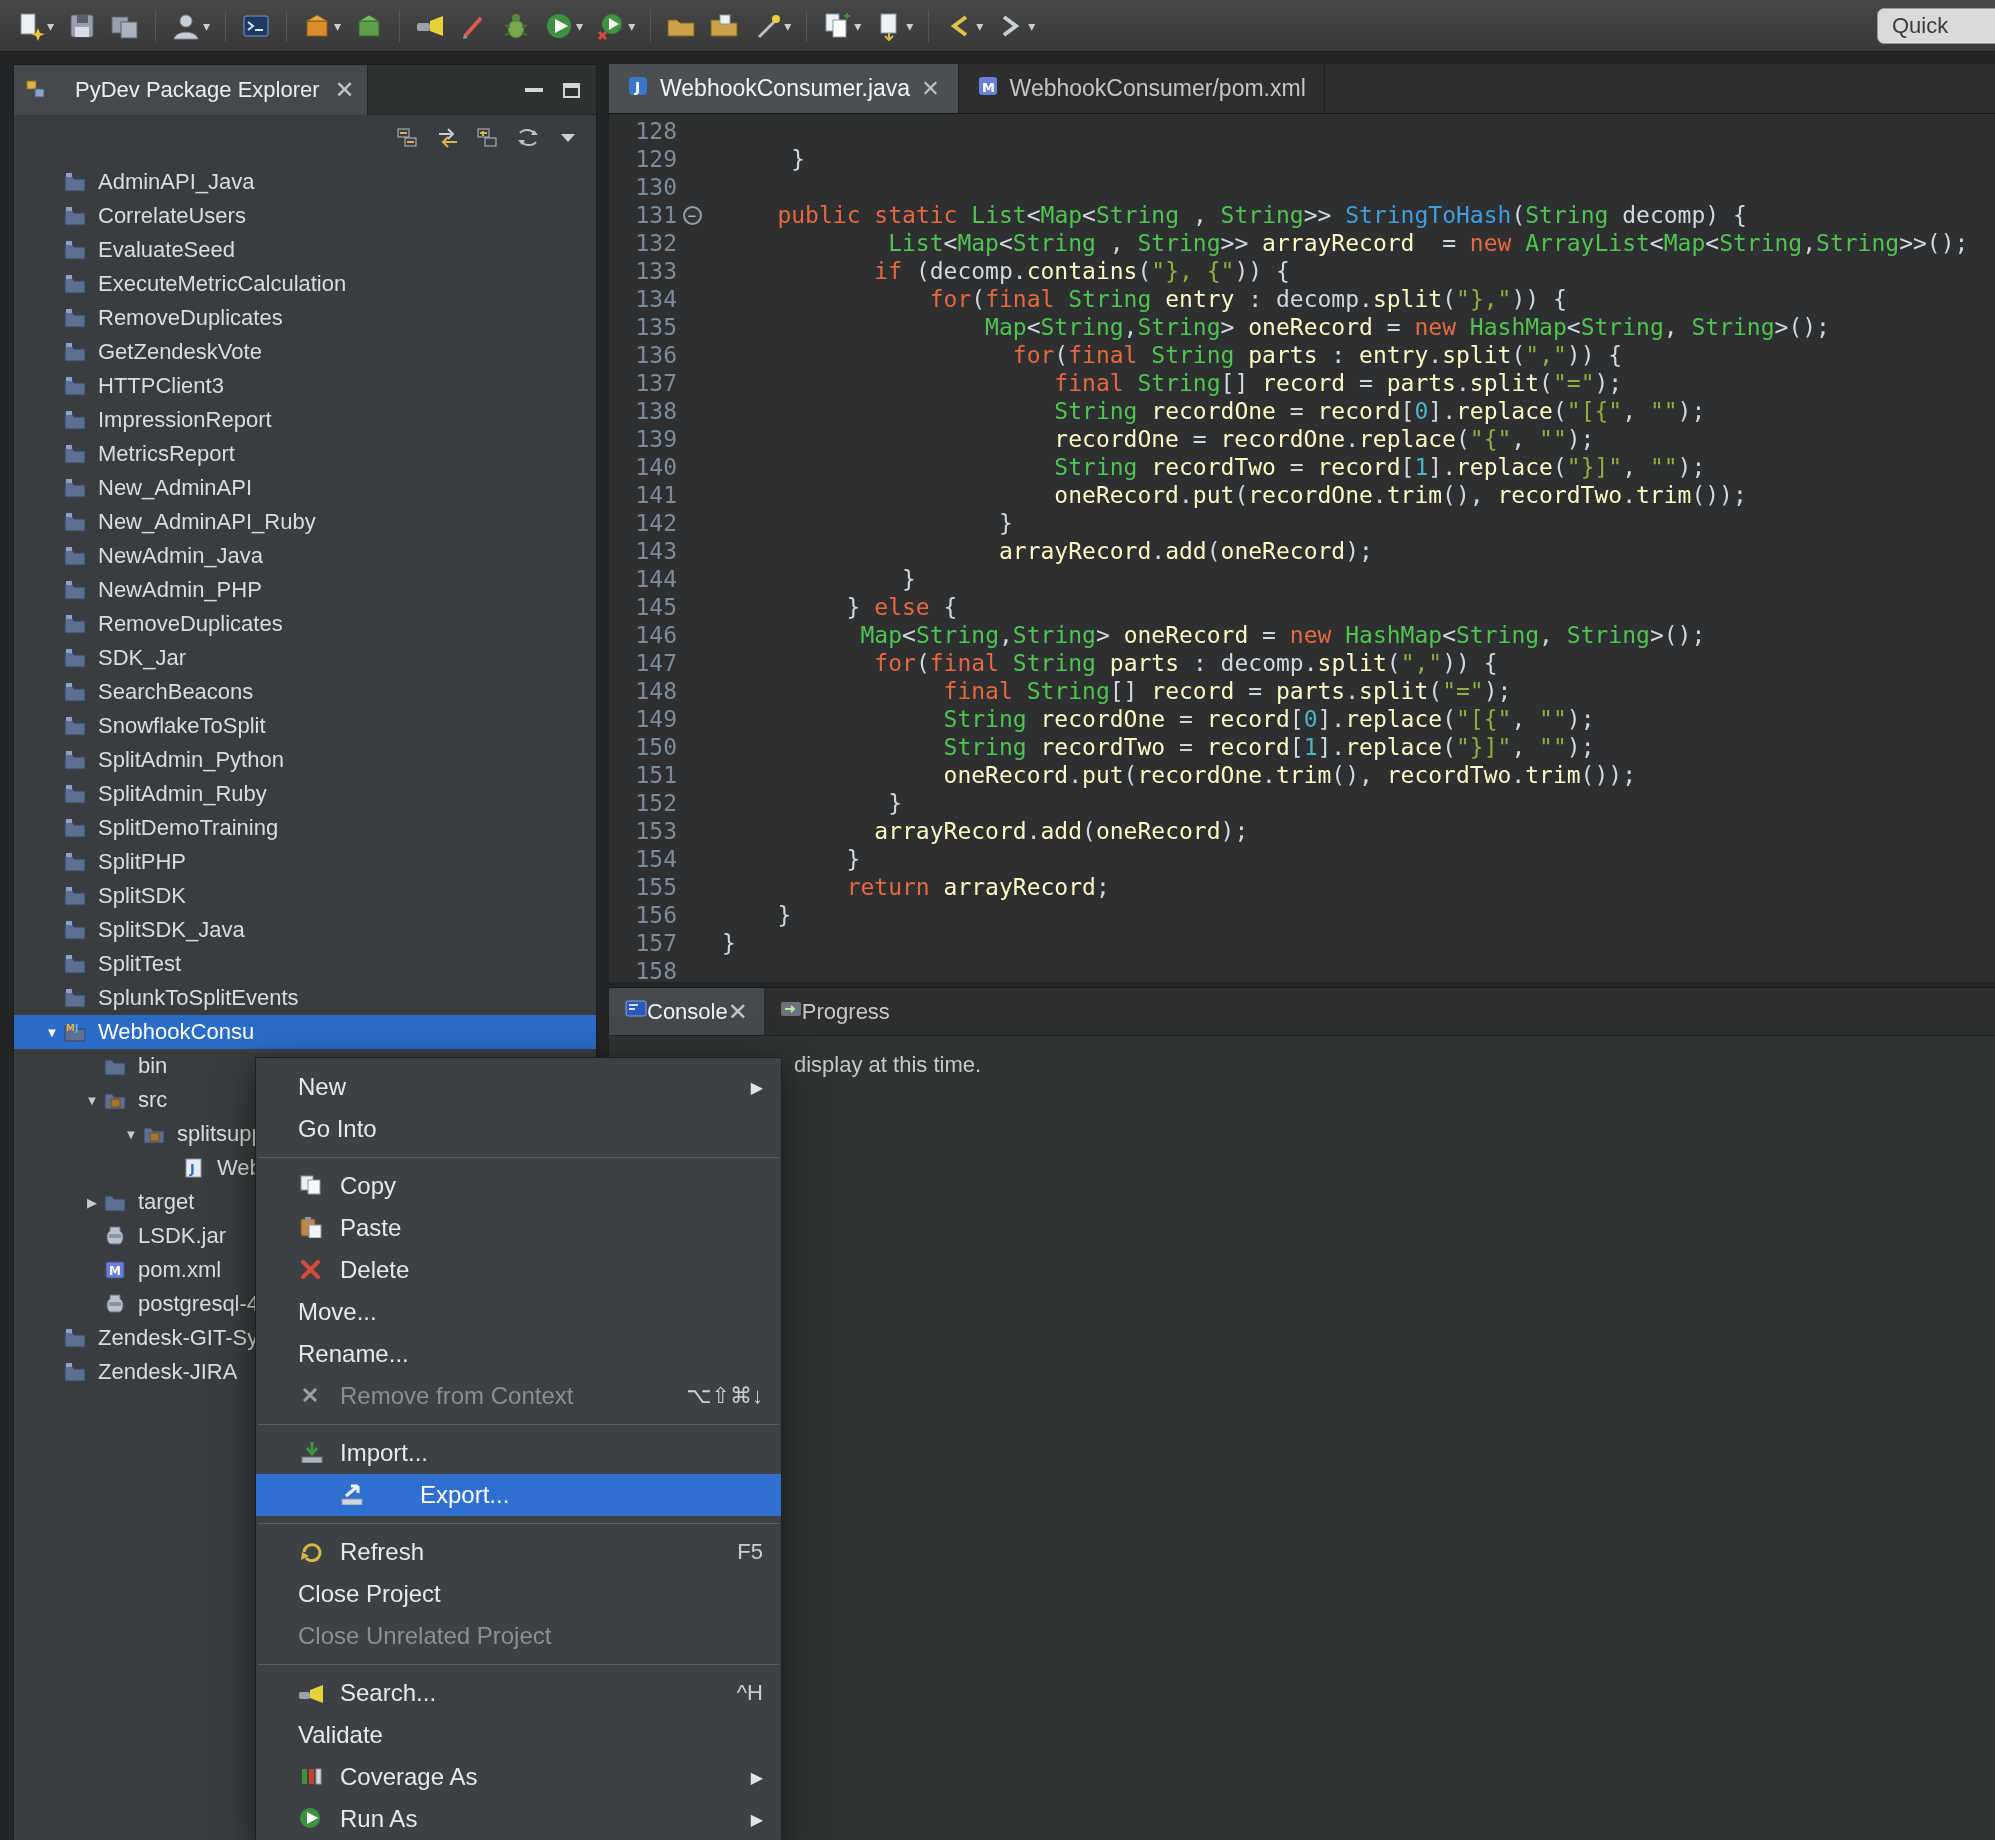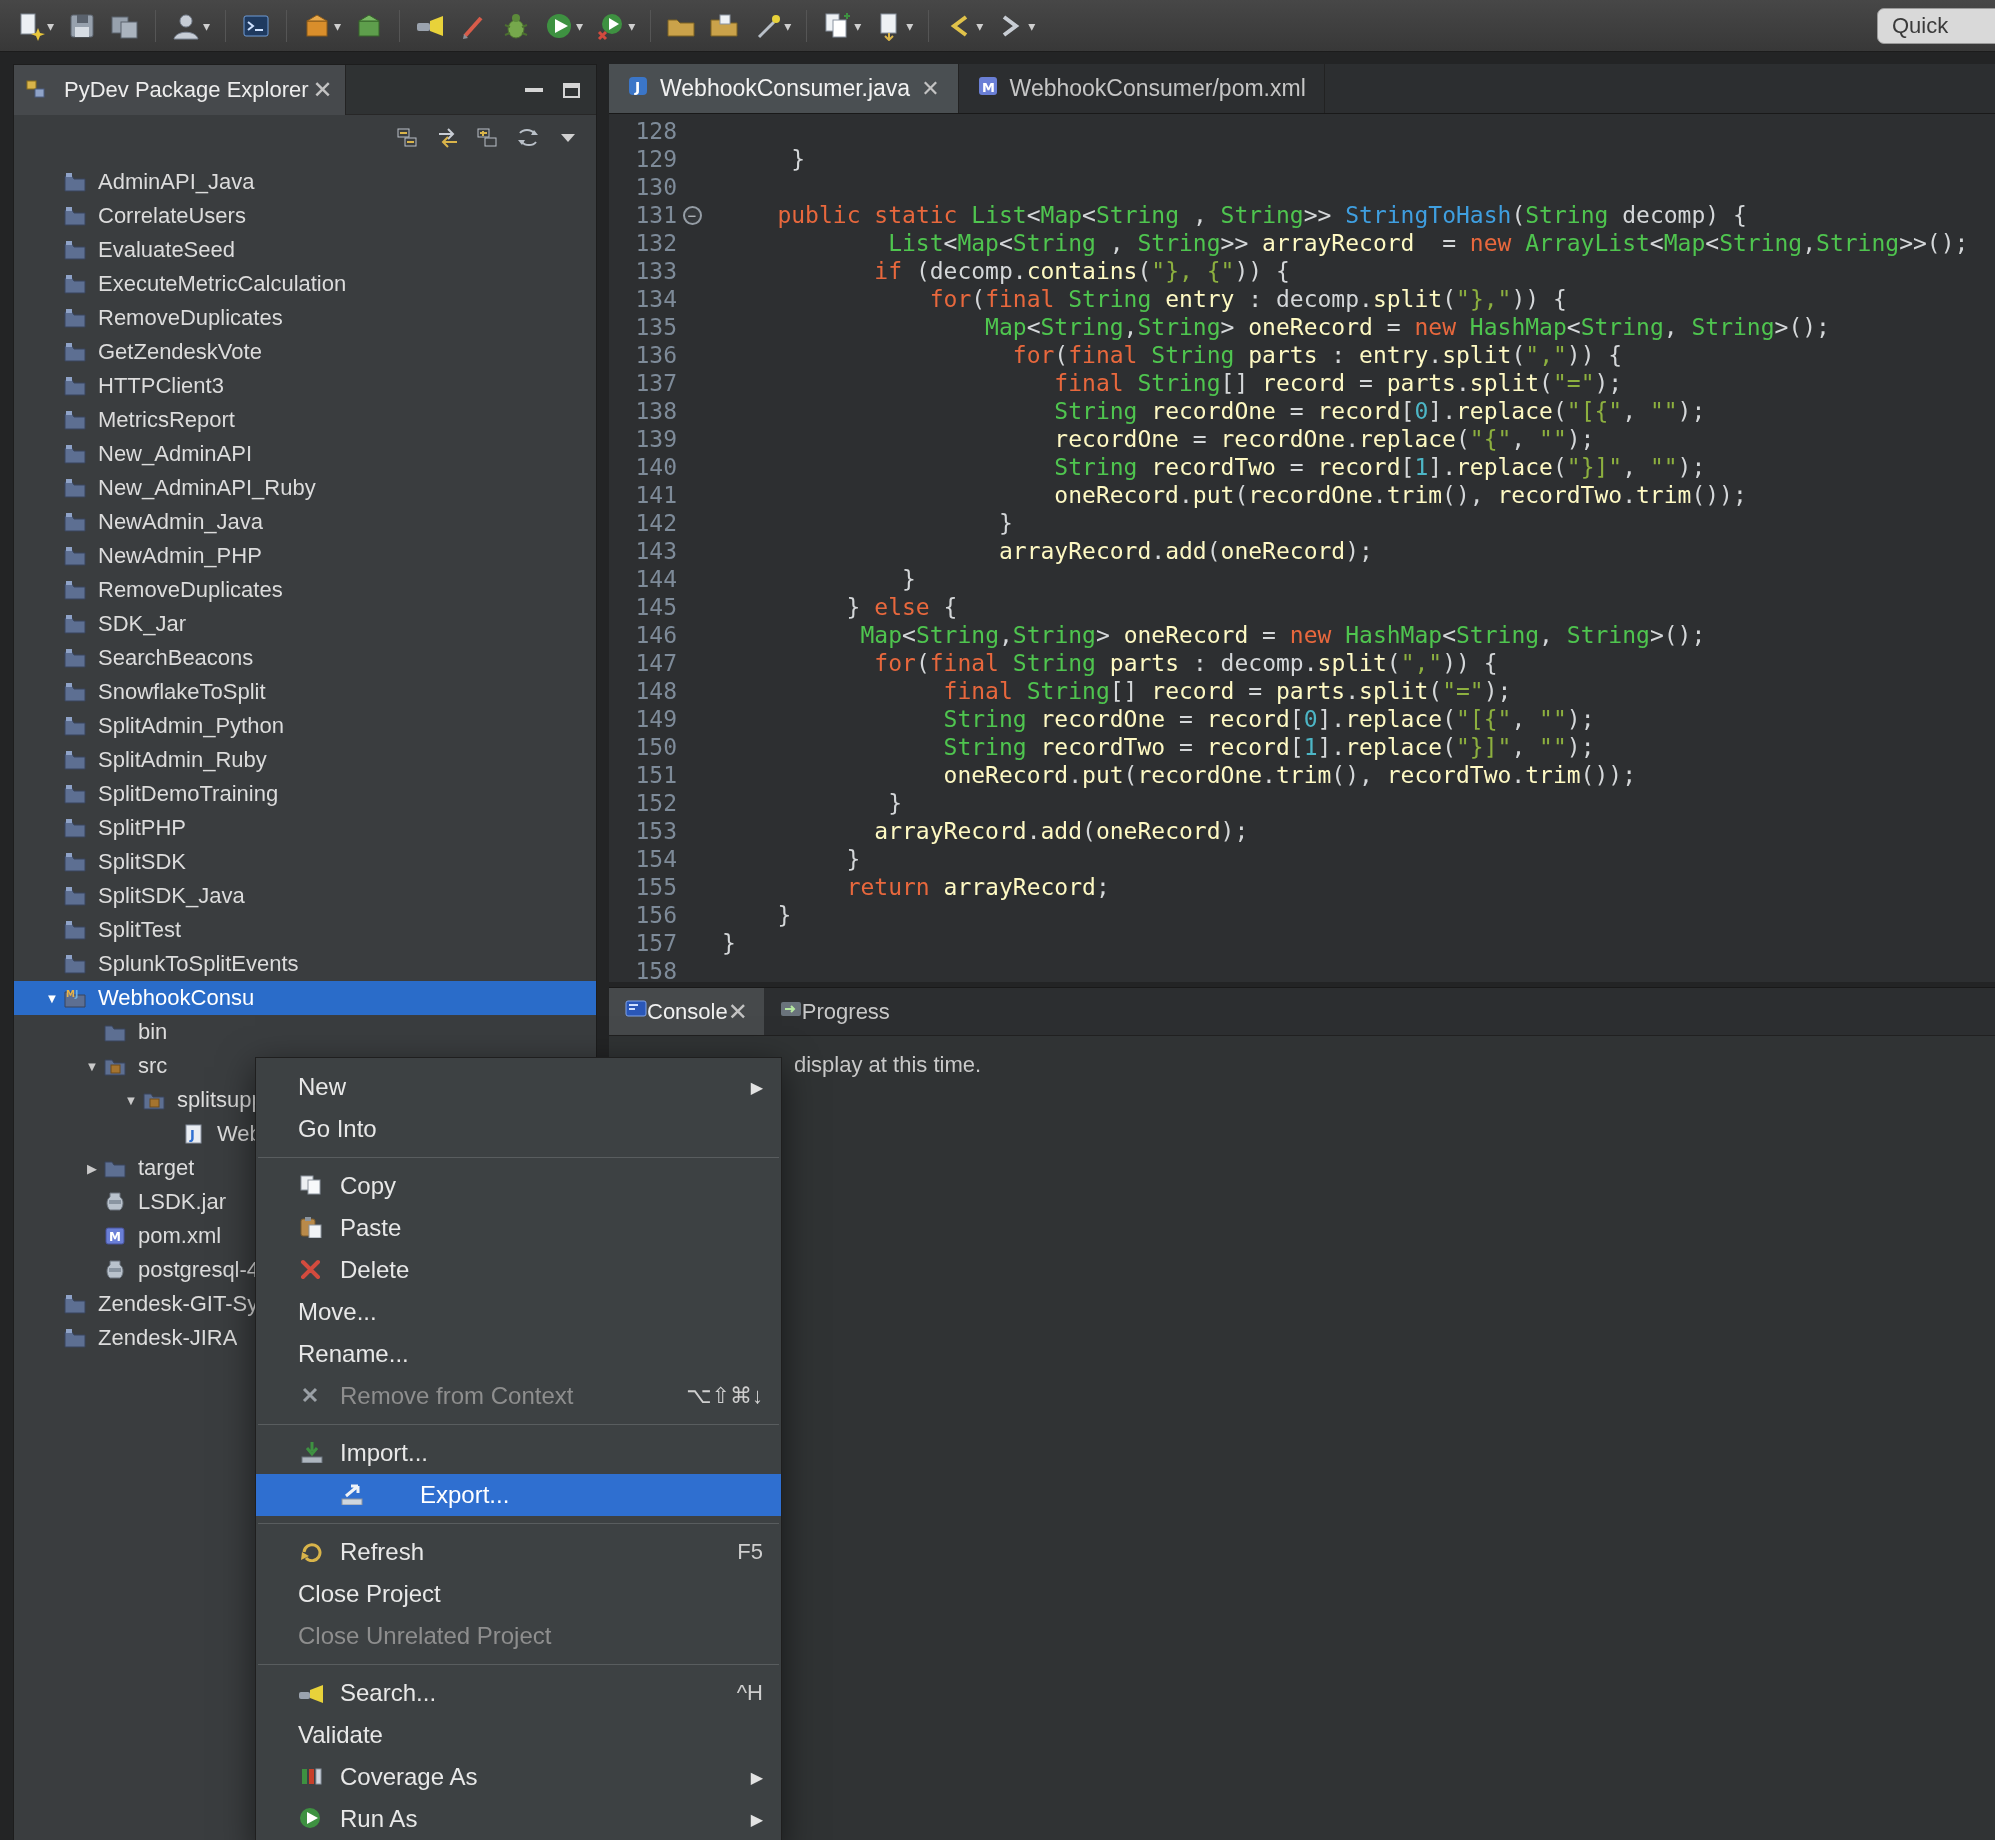--- a/index.html
+++ b/index.html
@@ -18,21 +18,21 @@
   .quick-box { position:absolute; right:-12px; top:8px; width:131px; height:36px;
                background:#d9d9d9; border:1px solid #9a9a9a; border-radius:7px;
                color:#3a3a3a; font-size:22px; line-height:34px; padding-left:14px; }
 
   
   .explorer { position:absolute; left:13px; top:64px; width:584px; bottom:0;
               background:#3a3d3f; border:1px solid #1d1d1d; }
   .exp-header { height:50px; background:#2f3233; display:flex; align-items:center; position:relative;
                 border-bottom:1px solid #272727; }
   .exp-tab { height:50px; display:flex; align-items:center; background:#46494c;
-             padding:0 12px; gap:4px; border-right:1px solid #232323; }
+             padding:0 12px; gap:15px; border-right:1px solid #232323; }
   .exp-title { color:#ededed; font-size:22px; white-space:nowrap; }
   .close-x { color:#c3c3c3; font-size:24px; line-height:24px; }
   .win-btns { position:absolute; right:16px; top:0; height:50px; display:flex; gap:20px; align-items:center; }
   .btn-min { width:18px; height:4px; background:#d5d5d5; }
   .btn-max { width:17px; height:15px; border:2px solid #d5d5d5; border-top:5px solid #d5d5d5; }
   .exp-toolbar { height:48px; display:flex; justify-content:flex-end; align-items:center;
                  gap:16px; padding-right:16px; background:#3a3d3f; }
   .tree { position:absolute; top:100px; bottom:0; left:0; right:0; overflow:hidden; }
   .tree-row { height:34px; display:flex; align-items:center; color:#dcdcdc; font-size:22px; white-space:nowrap; }
   .tree-row.selected { background:#2a6cc9; color:#ffffff; }
@@ -371,20 +371,30 @@
         </div>
         <div class="tree-row">
           <span class="tree-arrow" style="margin-left: 26px;"></span>
           <span class="tree-icon">
             <svg width="22" height="20" viewBox="0 0 22 20">
               <path d="M1 4 h7 l2 3 h11 v12 h-20 z" fill="#5d6f92" stroke="#39445c"></path>
               <rect x="2" y="1" width="6" height="4" fill="#8fa3c8"></rect>
             </svg>
           </span>
           <span class="tree-label">HTTPClient3</span>
+        </div>
+        <div class="tree-row">
+          <span class="tree-arrow" style="margin-left: 26px;"></span>
+          <span class="tree-icon">
+            <svg width="22" height="20" viewBox="0 0 22 20">
+              <path d="M1 4 h7 l2 3 h11 v12 h-20 z" fill="#5d6f92" stroke="#39445c"></path>
+              <rect x="2" y="1" width="6" height="4" fill="#8fa3c8"></rect>
+            </svg>
+          </span>
+          <span class="tree-label">ImpressionReport</span>
         </div>
         <div class="tree-row">
           <span class="tree-arrow" style="margin-left: 26px;"></span>
           <span class="tree-icon">
             <svg width="22" height="20" viewBox="0 0 22 20">
               <path d="M1 4 h7 l2 3 h11 v12 h-20 z" fill="#5d6f92" stroke="#39445c"></path>
               <rect x="2" y="1" width="6" height="4" fill="#8fa3c8"></rect>
             </svg>
           </span>
           <span class="tree-label">MetricsReport</span>

